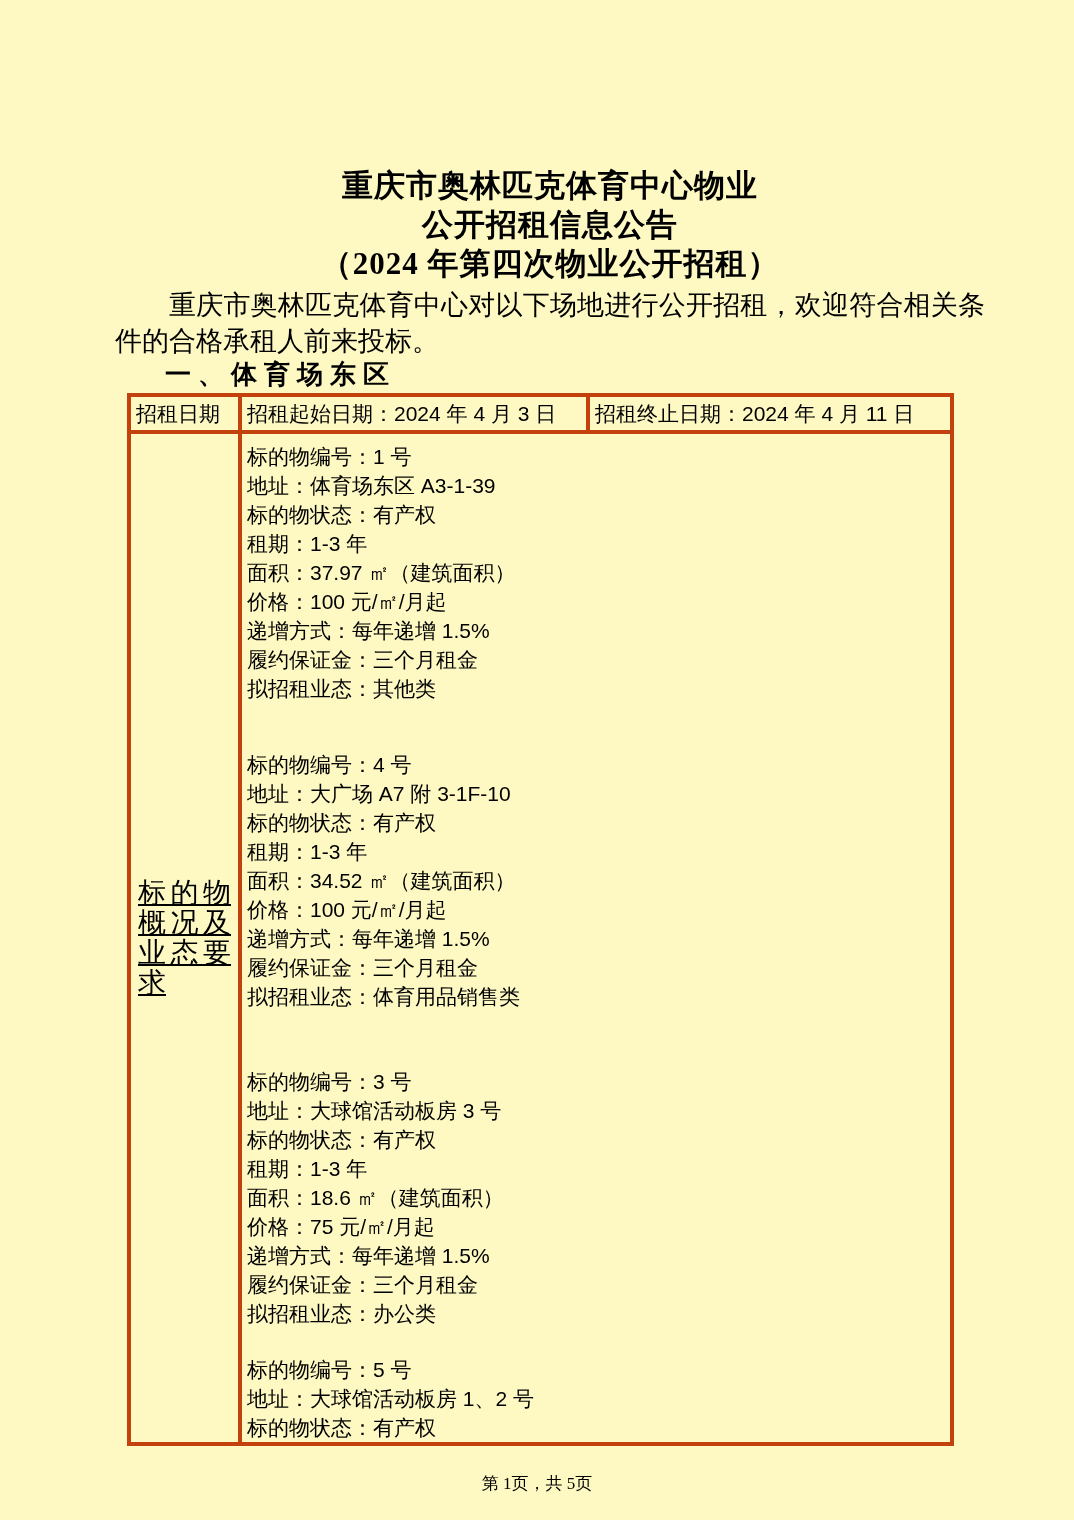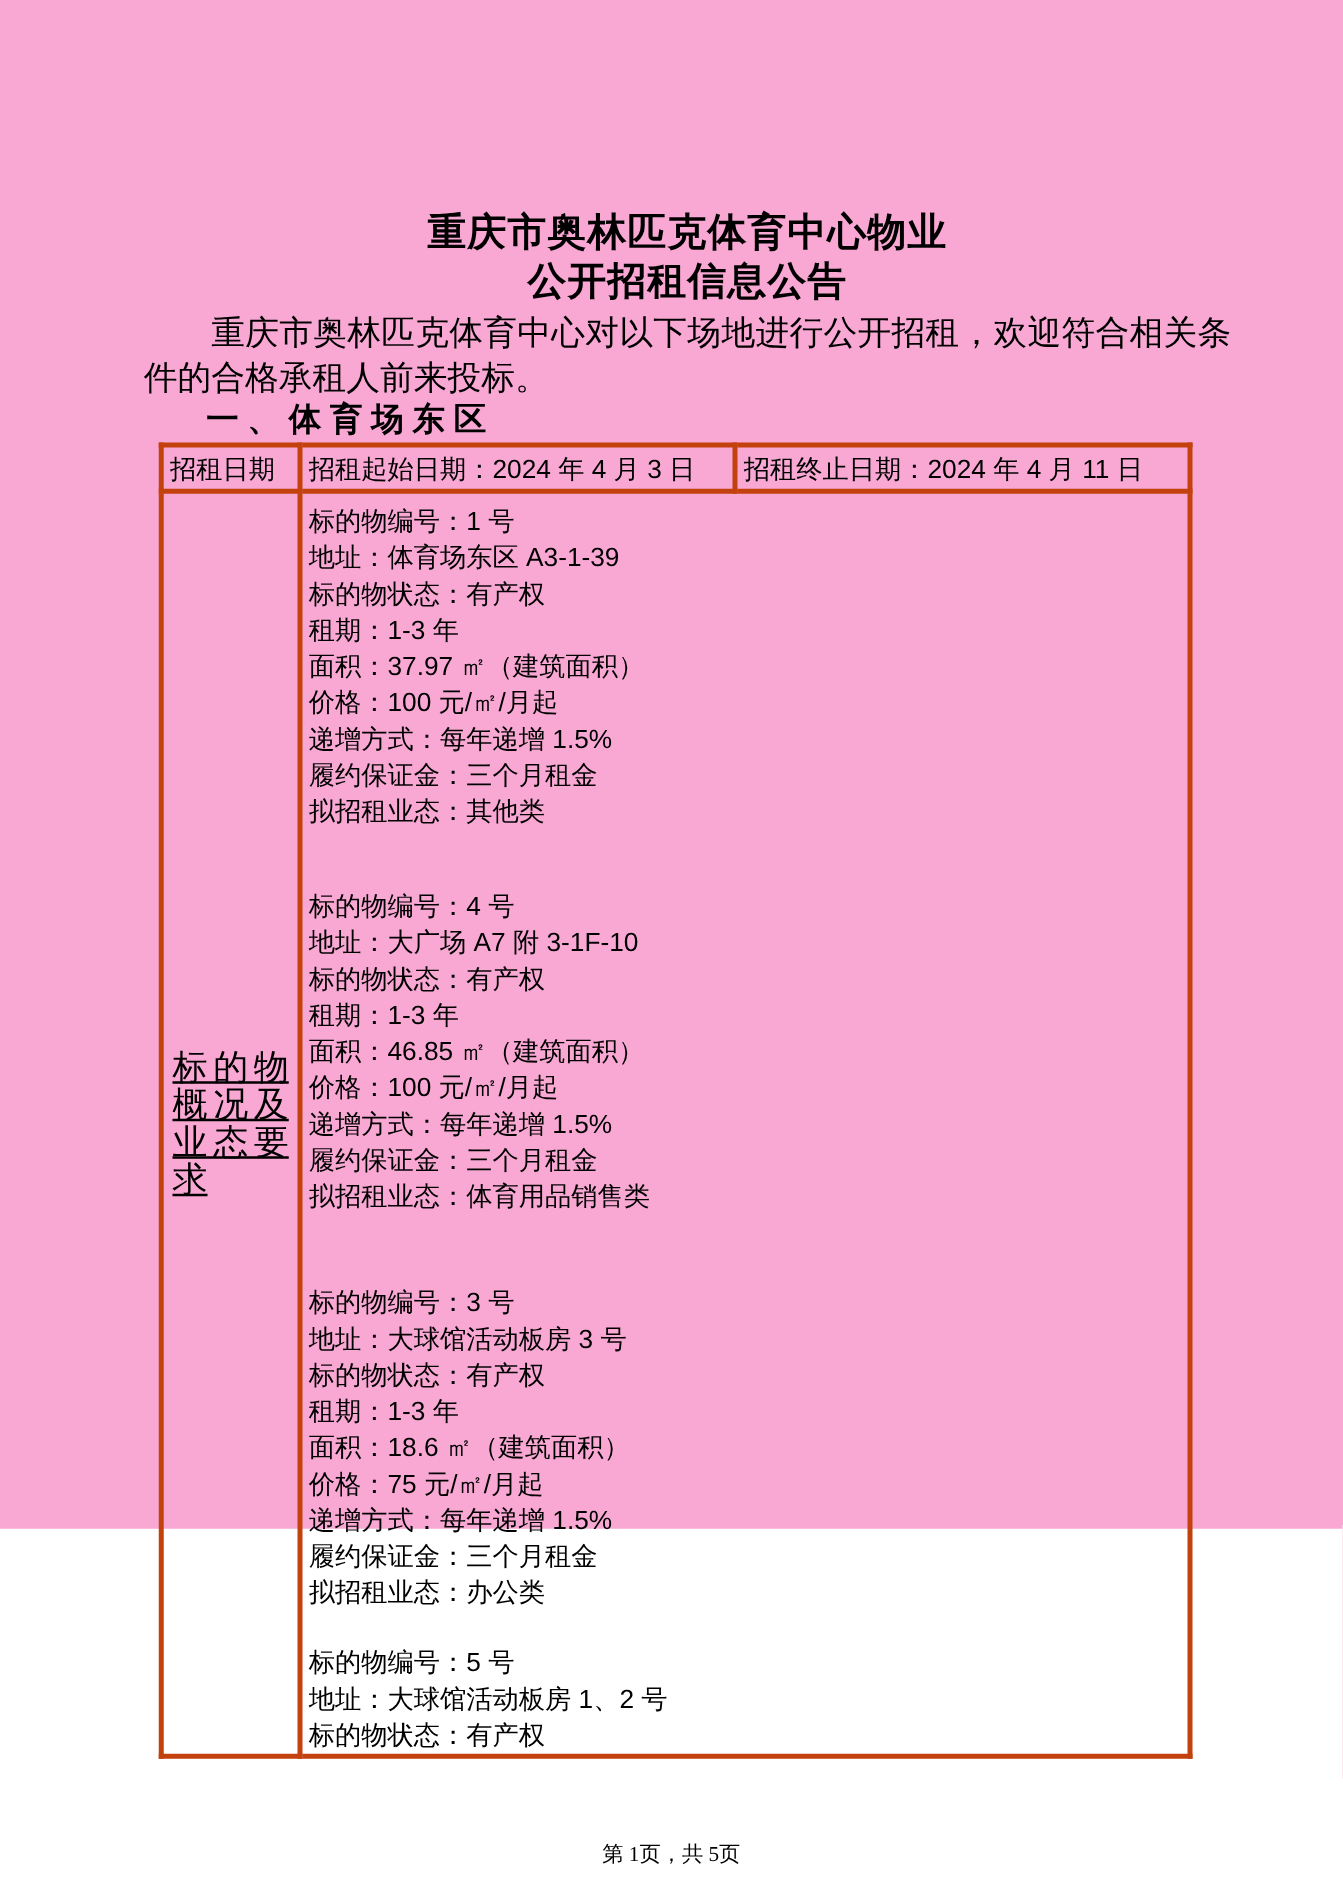--- a/index.html
+++ b/index.html
@@ -6,22 +6,22 @@
   html, body { background: #ffffff; }
   body {
     width: 1074px; height: 1520px;
     font-family: "Liberation Serif", serif;
     color: #000000;
     position: relative;
     overflow: hidden;
   }
   .page {
     position: relative;
-    width: 1074px; height: 1223px;
-    background: #f9a8d4;
+    width: 1074px; height: 1520px;
+    background: #fef9c3;
   }
   .content {
     padding: 166px 89px 0 115px;
   }
   .doc-title {
     text-align: center;
     font-weight: bold;
     font-size: 31px;
     line-height: 39px;
     letter-spacing: 1px;
@@ -91,20 +91,21 @@
 </style>
 </head>
 <body>
 
 <div class="page">
   <div class="content">
 
     <div class="doc-title">
       <div>重庆市奥林匹克体育中心物业</div>
       <div>公开招租信息公告</div>
+      <div>（2024 年第四次物业公开招租）</div>
     </div>
 
     <div class="intro">重庆市奥林匹克体育中心对以下场地进行公开招租，欢迎符合相关条件的合格承租人前来投标。</div>
 
     <div class="section-heading">一、体育场东区</div>
 
     <table class="rent-table">
       <colgroup>
         <col style="width:111px">
         <col style="width:348px">
@@ -128,21 +129,21 @@
                 <div class="item-line">价格：100 元/㎡/月起</div>
                 <div class="item-line">递增方式：每年递增 1.5%</div>
                 <div class="item-line">履约保证金：三个月租金</div>
                 <div class="item-line">拟招租业态：其他类</div>
               </div>
               <div class="item-block">
                 <div class="item-line">标的物编号：4 号</div>
                 <div class="item-line">地址：大广场 A7 附 3-1F-10</div>
                 <div class="item-line">标的物状态：有产权</div>
                 <div class="item-line">租期：1-3 年</div>
-                <div class="item-line">面积：46.85 ㎡（建筑面积）</div>
+                <div class="item-line">面积：34.52 ㎡（建筑面积）</div>
                 <div class="item-line">价格：100 元/㎡/月起</div>
                 <div class="item-line">递增方式：每年递增 1.5%</div>
                 <div class="item-line">履约保证金：三个月租金</div>
                 <div class="item-line">拟招租业态：体育用品销售类</div>
               </div>
               <div class="item-block">
                 <div class="item-line">标的物编号：3 号</div>
                 <div class="item-line">地址：大球馆活动板房 3 号</div>
                 <div class="item-line">标的物状态：有产权</div>
                 <div class="item-line">租期：1-3 年</div>

